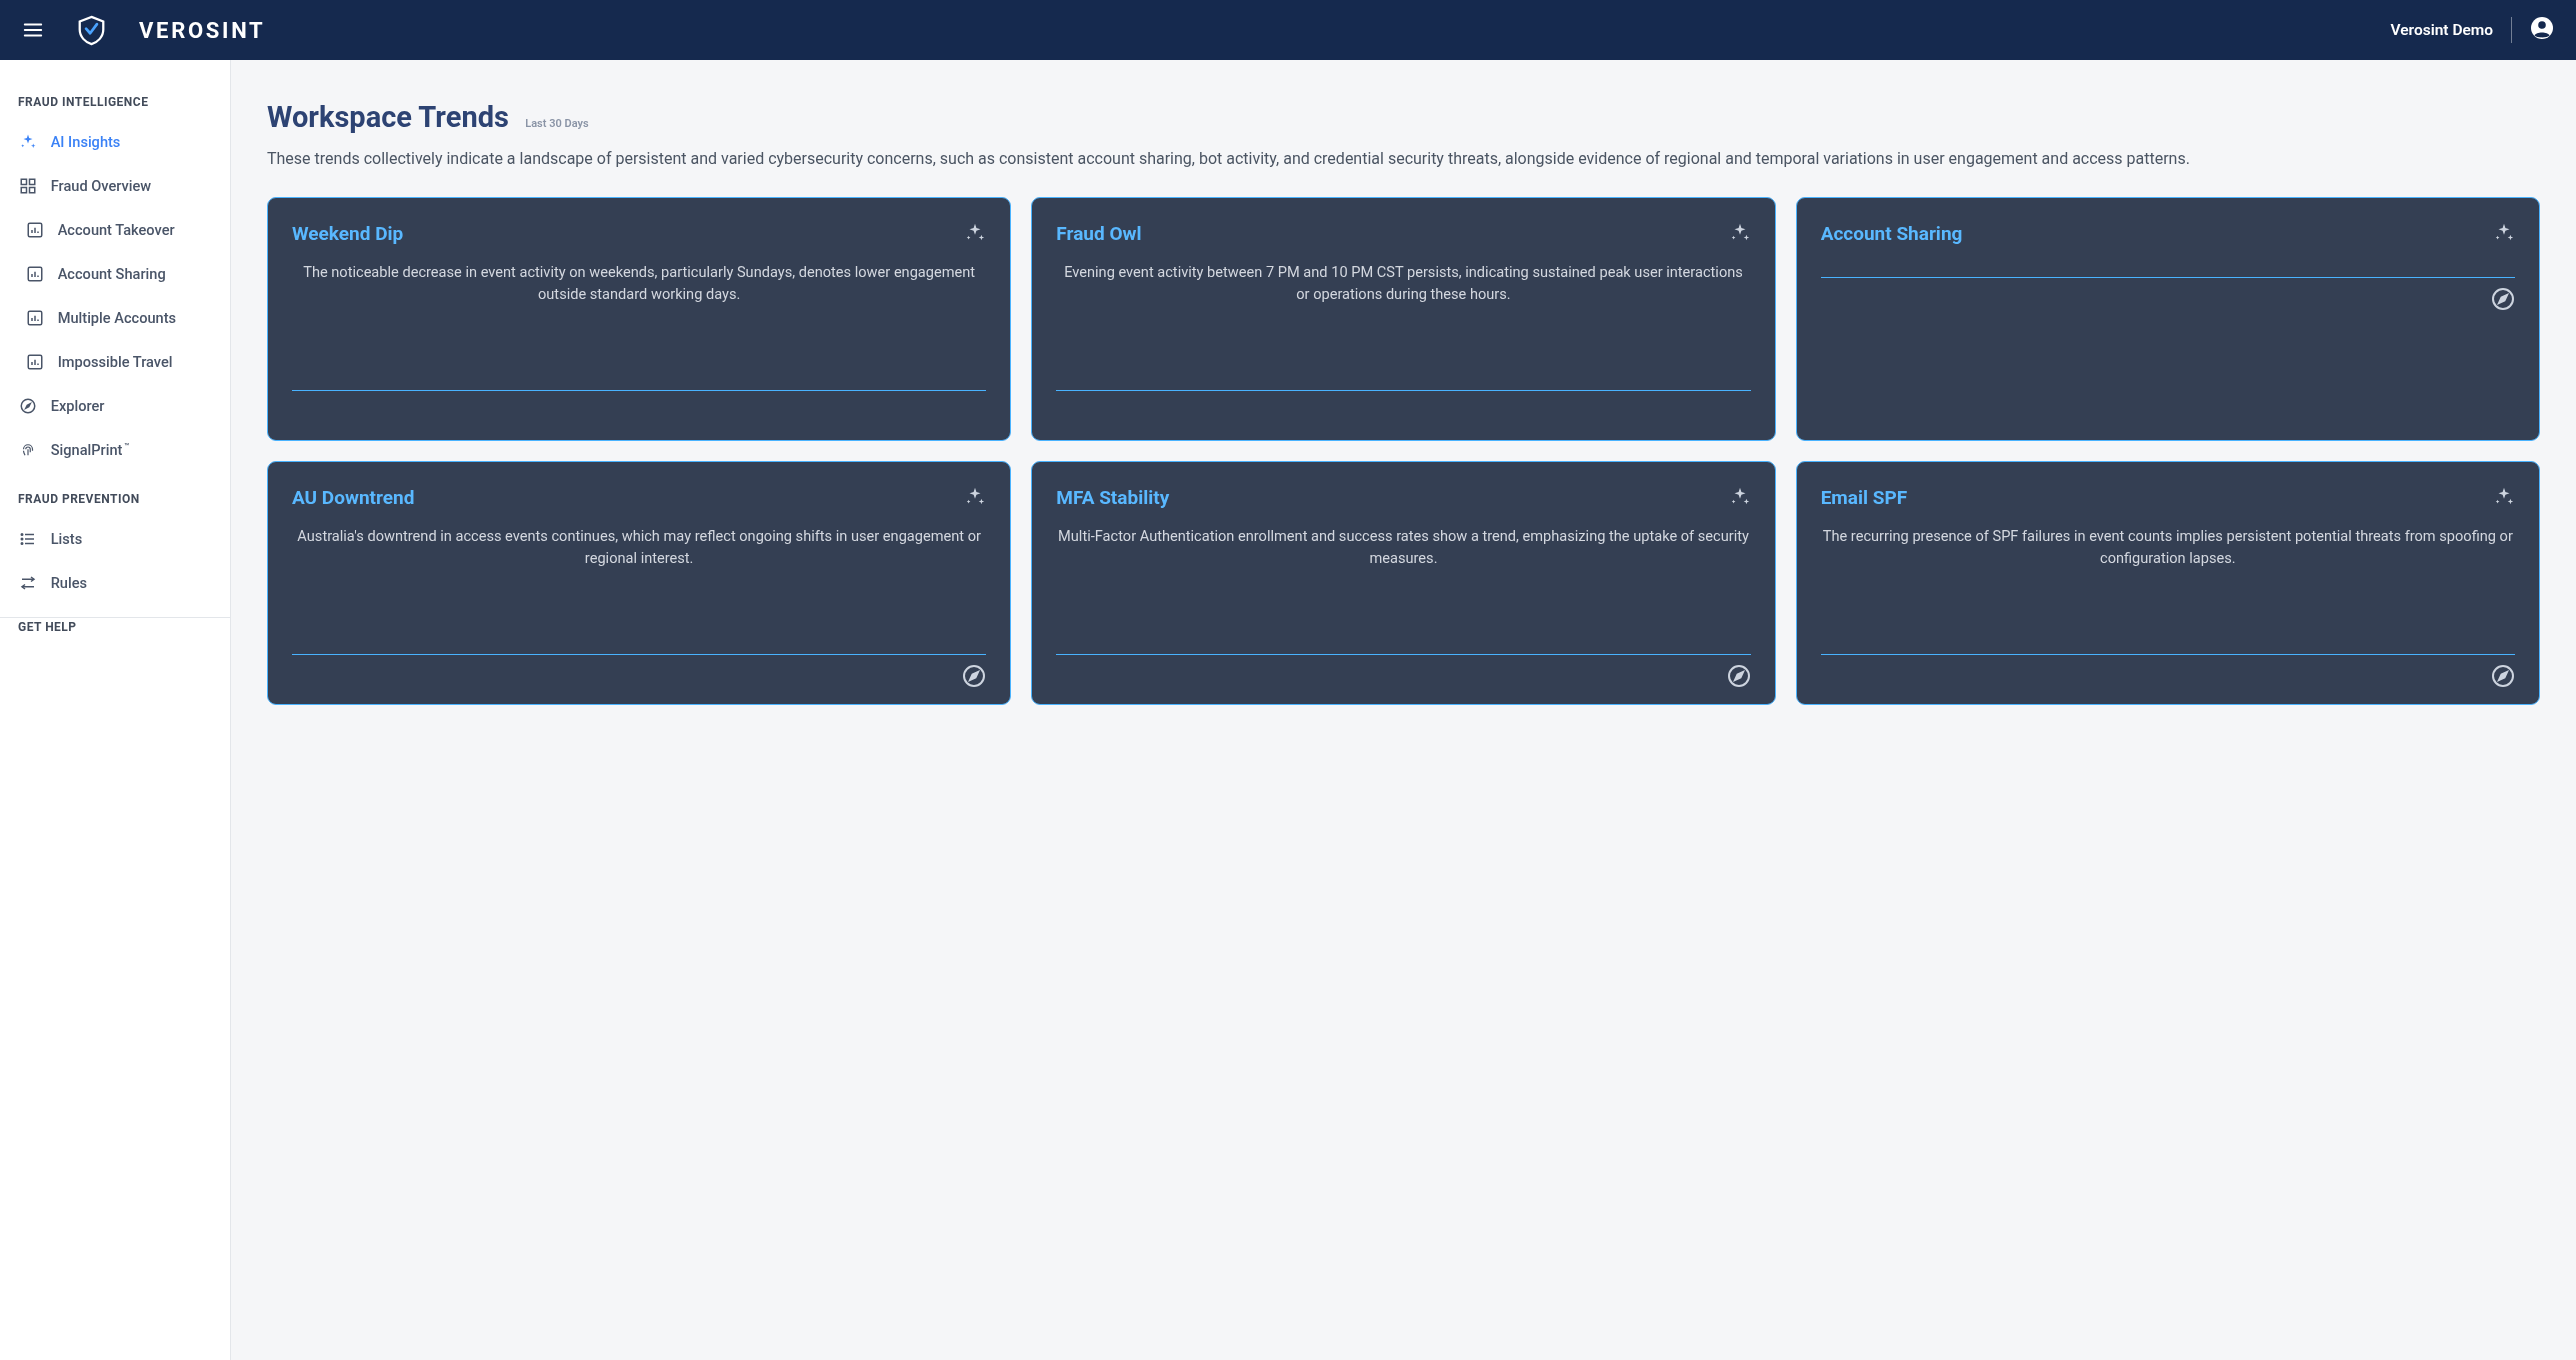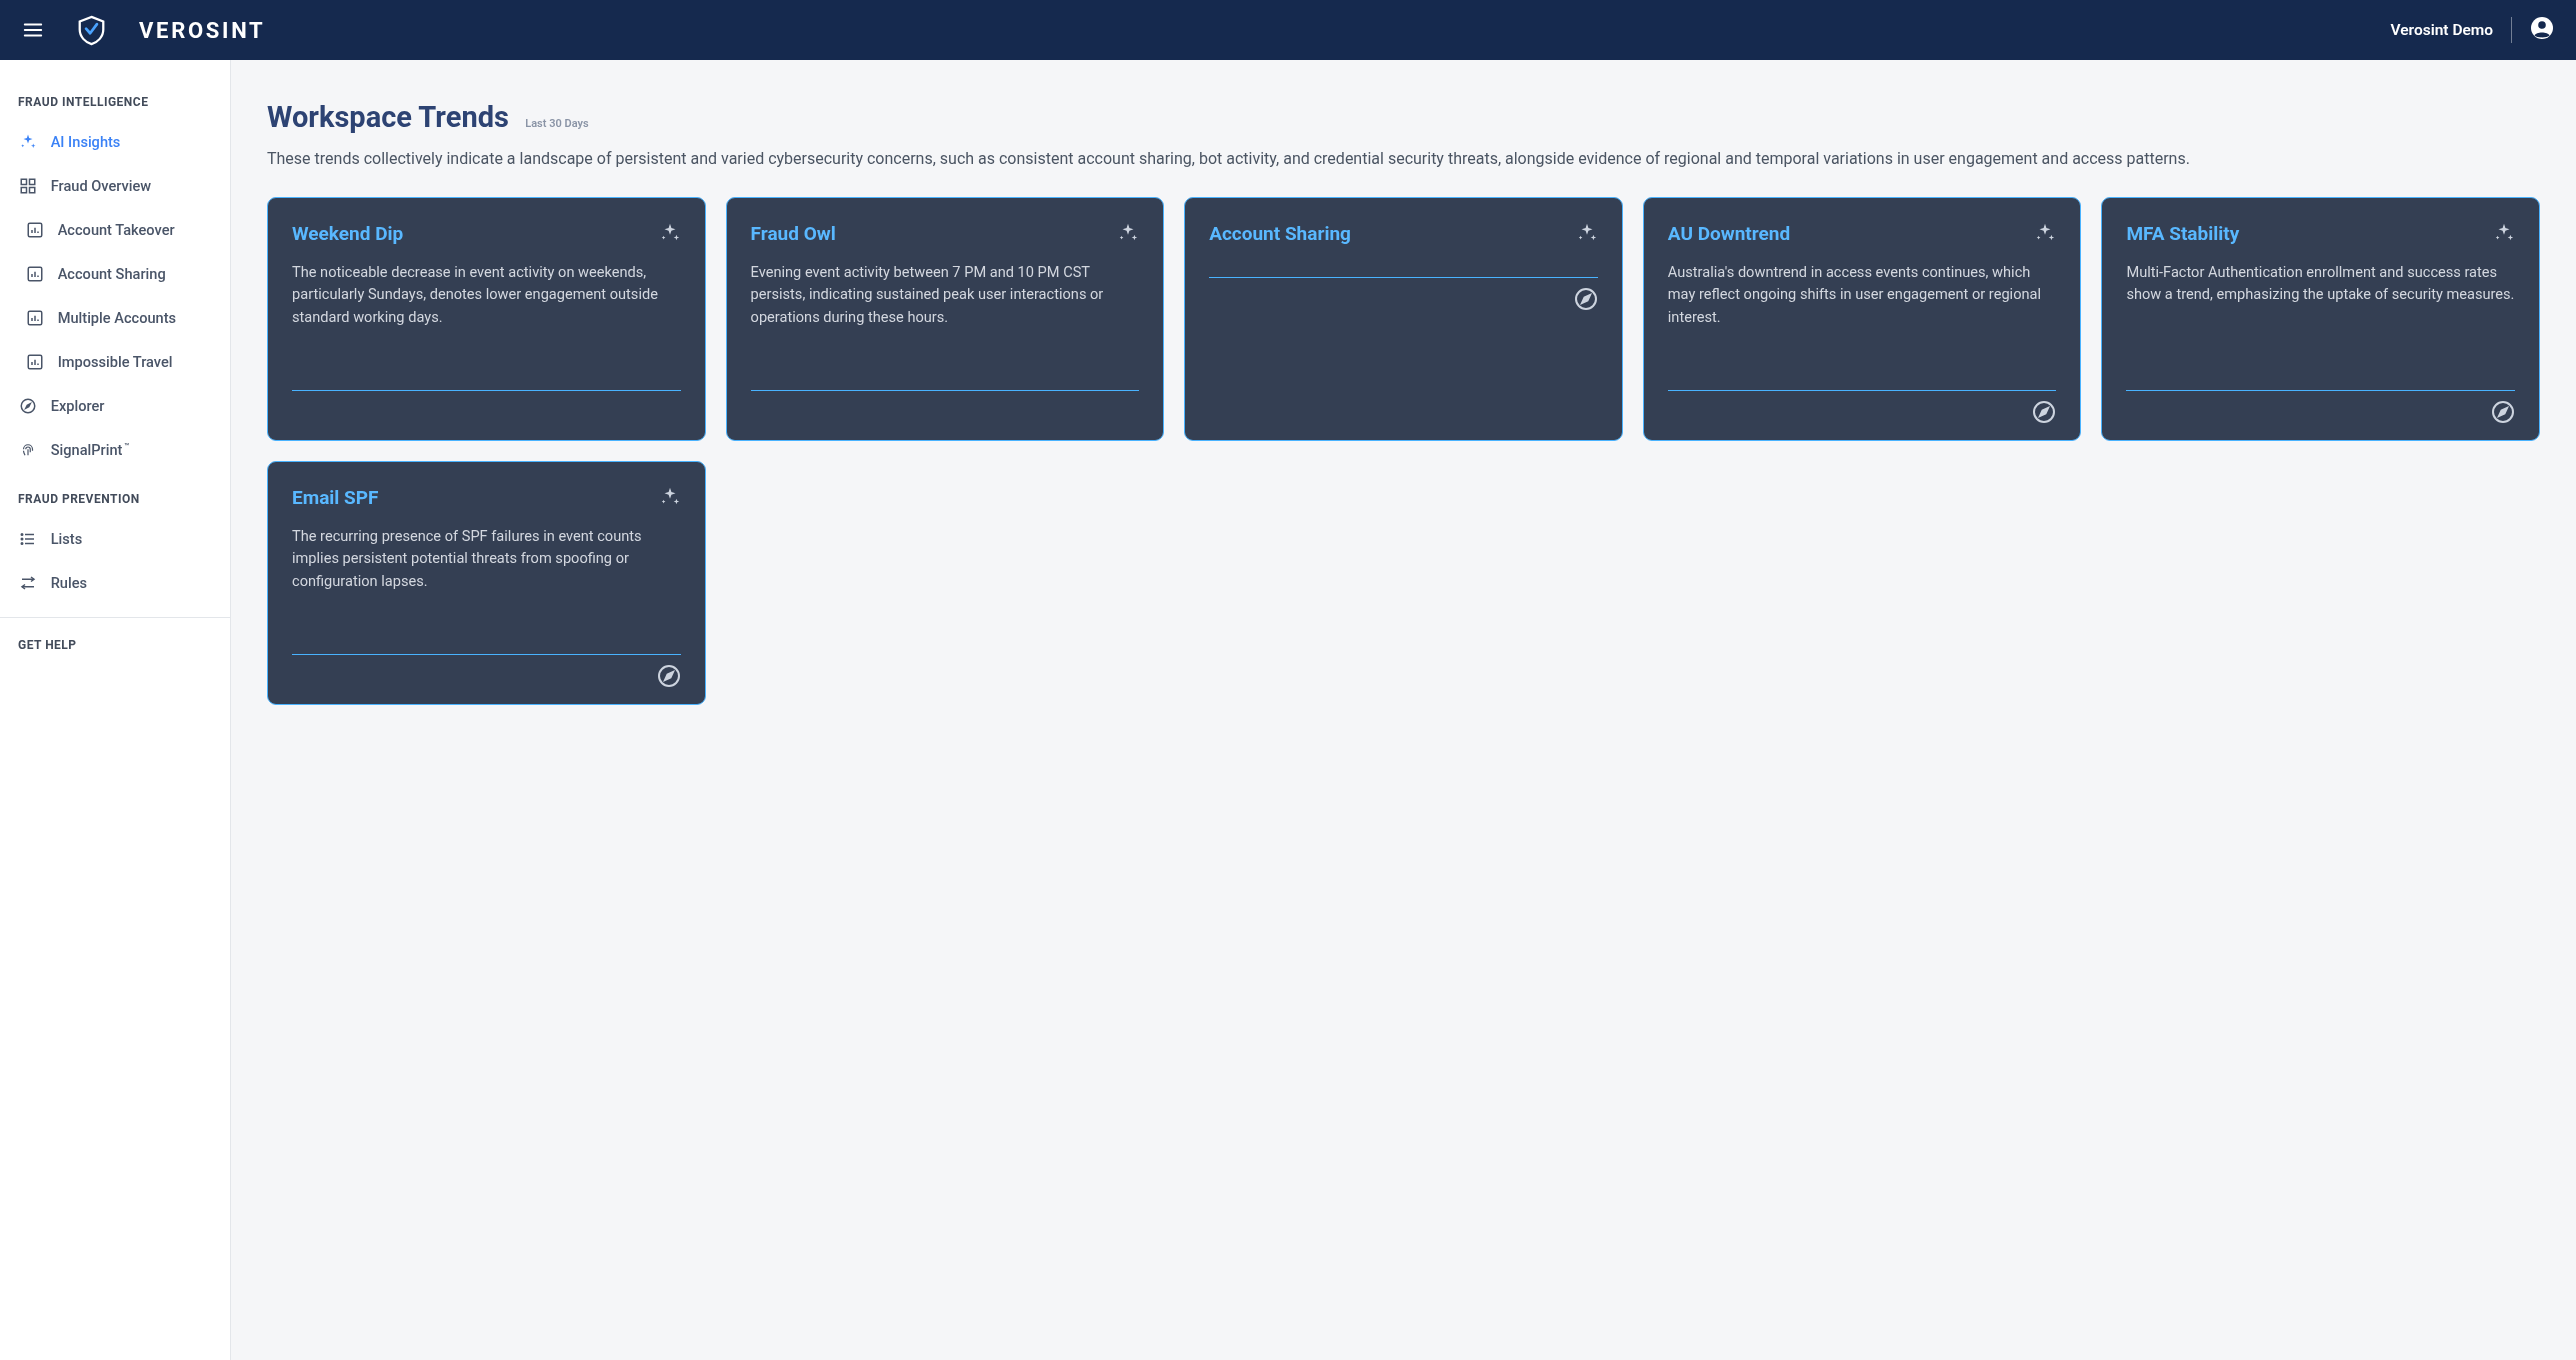--- a/index.html
+++ b/index.html
@@ -21,21 +21,21 @@
   .nav-icon { width: 20px; height: 20px; display: flex; align-items: center; justify-content: center; color: inherit; flex-shrink: 0; }
   .trademark { font-size: 8.2px; vertical-align: super; margin-left: 1.8px; }
   .sidebar-divider { border-top: 0.9px solid #e3e6ea; margin-top: 12.7px; }
 
   .main { flex: 1; overflow-y: auto; padding: 40px 36px; }
   .page-header { display: flex; align-items: baseline; gap: 16.4px; margin-bottom: 12.7px; }
   .page-title { font-size: 29px; font-weight: 700; color: #2d4373; }
   .page-subtitle { font-size: 11px; font-weight: 600; color: #8a94a6; }
   .page-desc { font-size: 16px; color: #4b5563; line-height: 1.55; margin-bottom: 25.5px; }
 
-  .cards { display: grid; grid-template-columns: repeat(5, 1fr); gap: 20px; }
+  .cards { display: grid; grid-template-columns: repeat(3, 1fr); gap: 20px; text-align: center; }
   .card { background: #343f53; border: 1.8px solid #49b3ff; border-radius: 9px; padding: 24px 24px 16.4px 24px; color: #e5e8ee; min-height: 244px; display: flex; flex-direction: column; }
   .card-header { display: flex; justify-content: space-between; align-items: flex-start; margin-bottom: 12.7px; }
   .card-title { font-size: 19px; font-weight: 700; color: #59b8ff; cursor: pointer; }
   .card-sparkle { color: #cdd4df; }
   .card-desc { font-size: 14.6px; line-height: 1.55; color: #d3d7df; flex: 1; }
   .card-divider { border-top: 1.4px solid #49b3ff; margin-top: 16.4px; margin-bottom: 9px; }
   .card-footer { display: flex; justify-content: flex-end; height: 24px; }
   .compass-btn { width: 24px; height: 24px; color: #cdd4df; cursor: pointer; }
 </style>
 </head>
@@ -186,21 +186,21 @@
             <line x1="4" y1="7" x2="20" y2="7"></line>
             <line x1="4" y1="17" x2="20" y2="17"></line>
             <path d="M16 4l4 3-4 3"></path>
             <path d="M8 14l-4 3 4 3"></path>
           </svg>
       </span>
       <span>Rules</span>
     </div>
 
     <div class="sidebar-divider"></div>
-    <div class="section-label" style="margin-top:20px;padding-bottom:3.6px">GET HELP</div>
+    <div class="section-label" style="margin-top:2px;padding-bottom:3.6px">GET HELP</div>
   </div>
 
   <div class="main">
     <div class="page-header">
       <div class="page-title">Workspace Trends</div>
       <div class="page-subtitle">Last 30 Days</div>
     </div>
     <div class="page-desc">These trends collectively indicate a landscape of persistent and varied cybersecurity concerns, such as consistent account sharing, bot activity, and credential security threats, alongside evidence of regional and temporal variations in user engagement and access patterns.</div>
 
     <div class="cards" id="cards">

